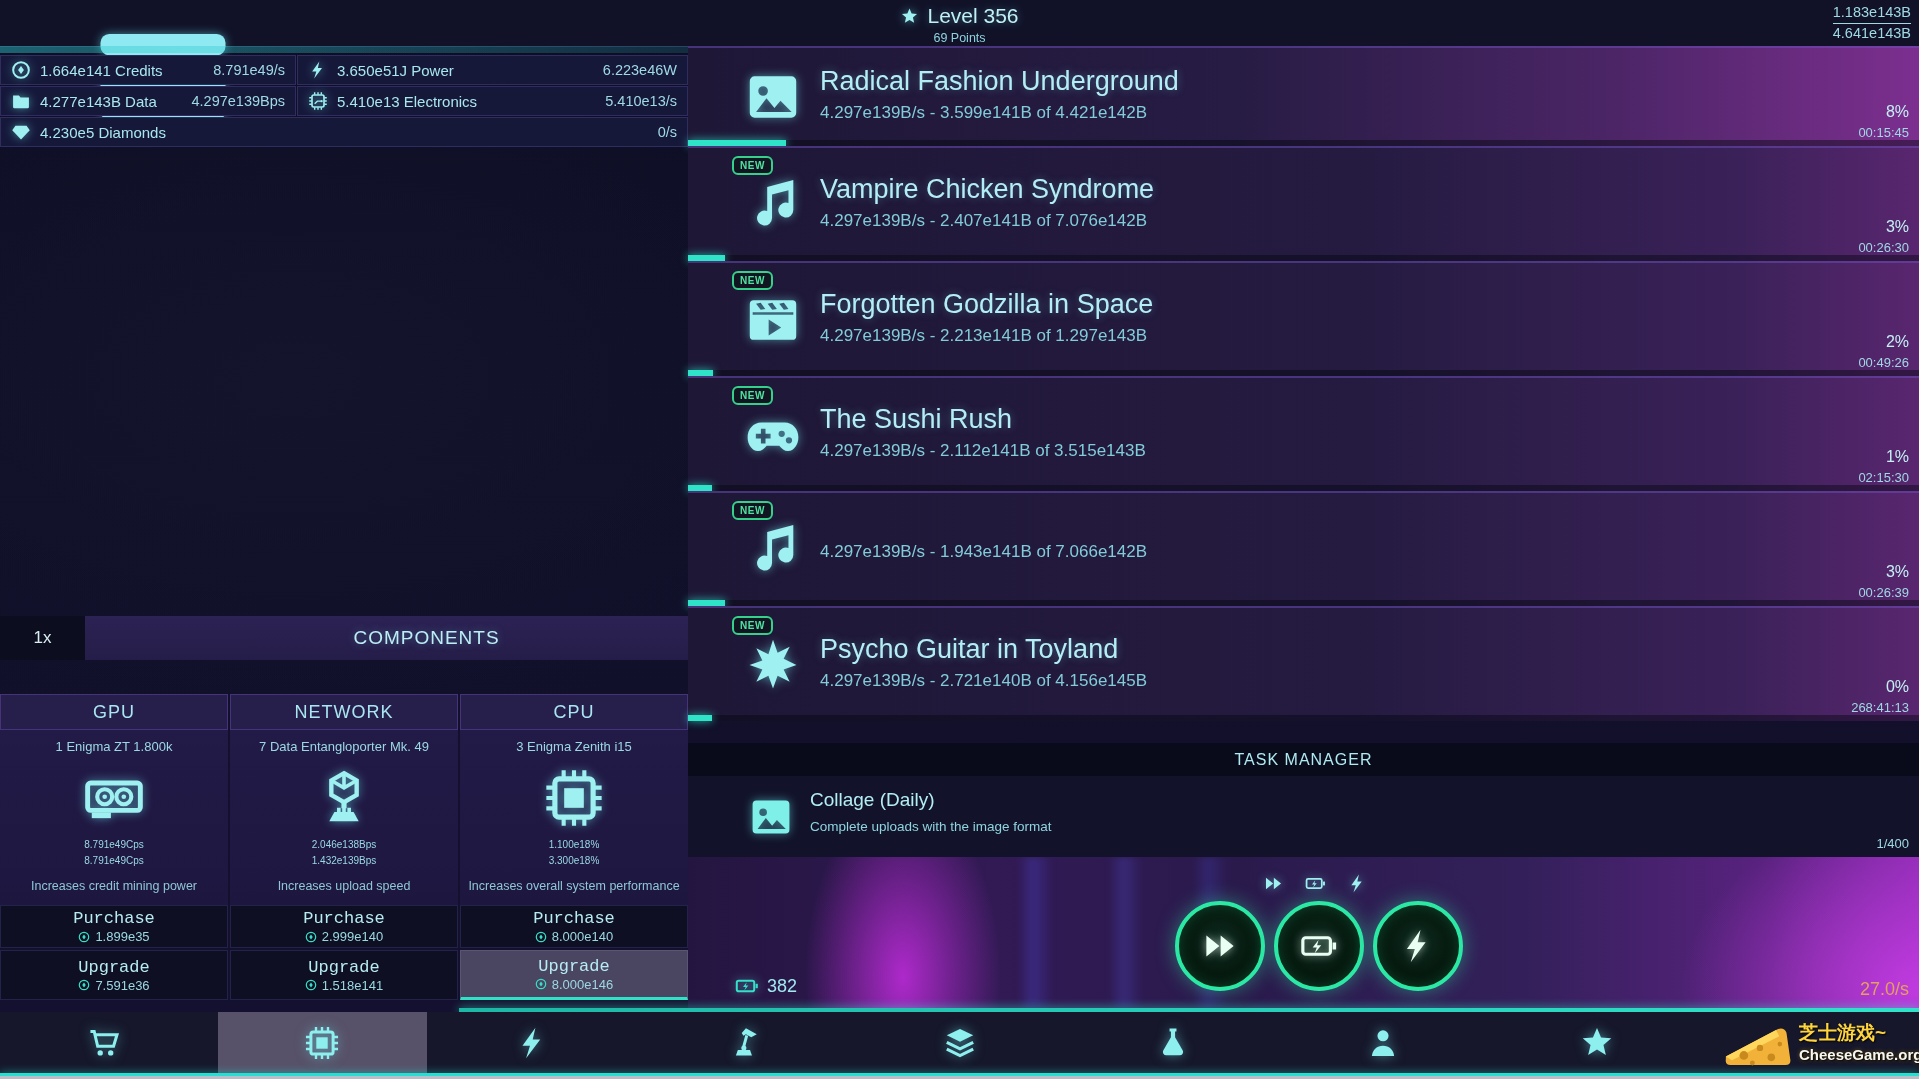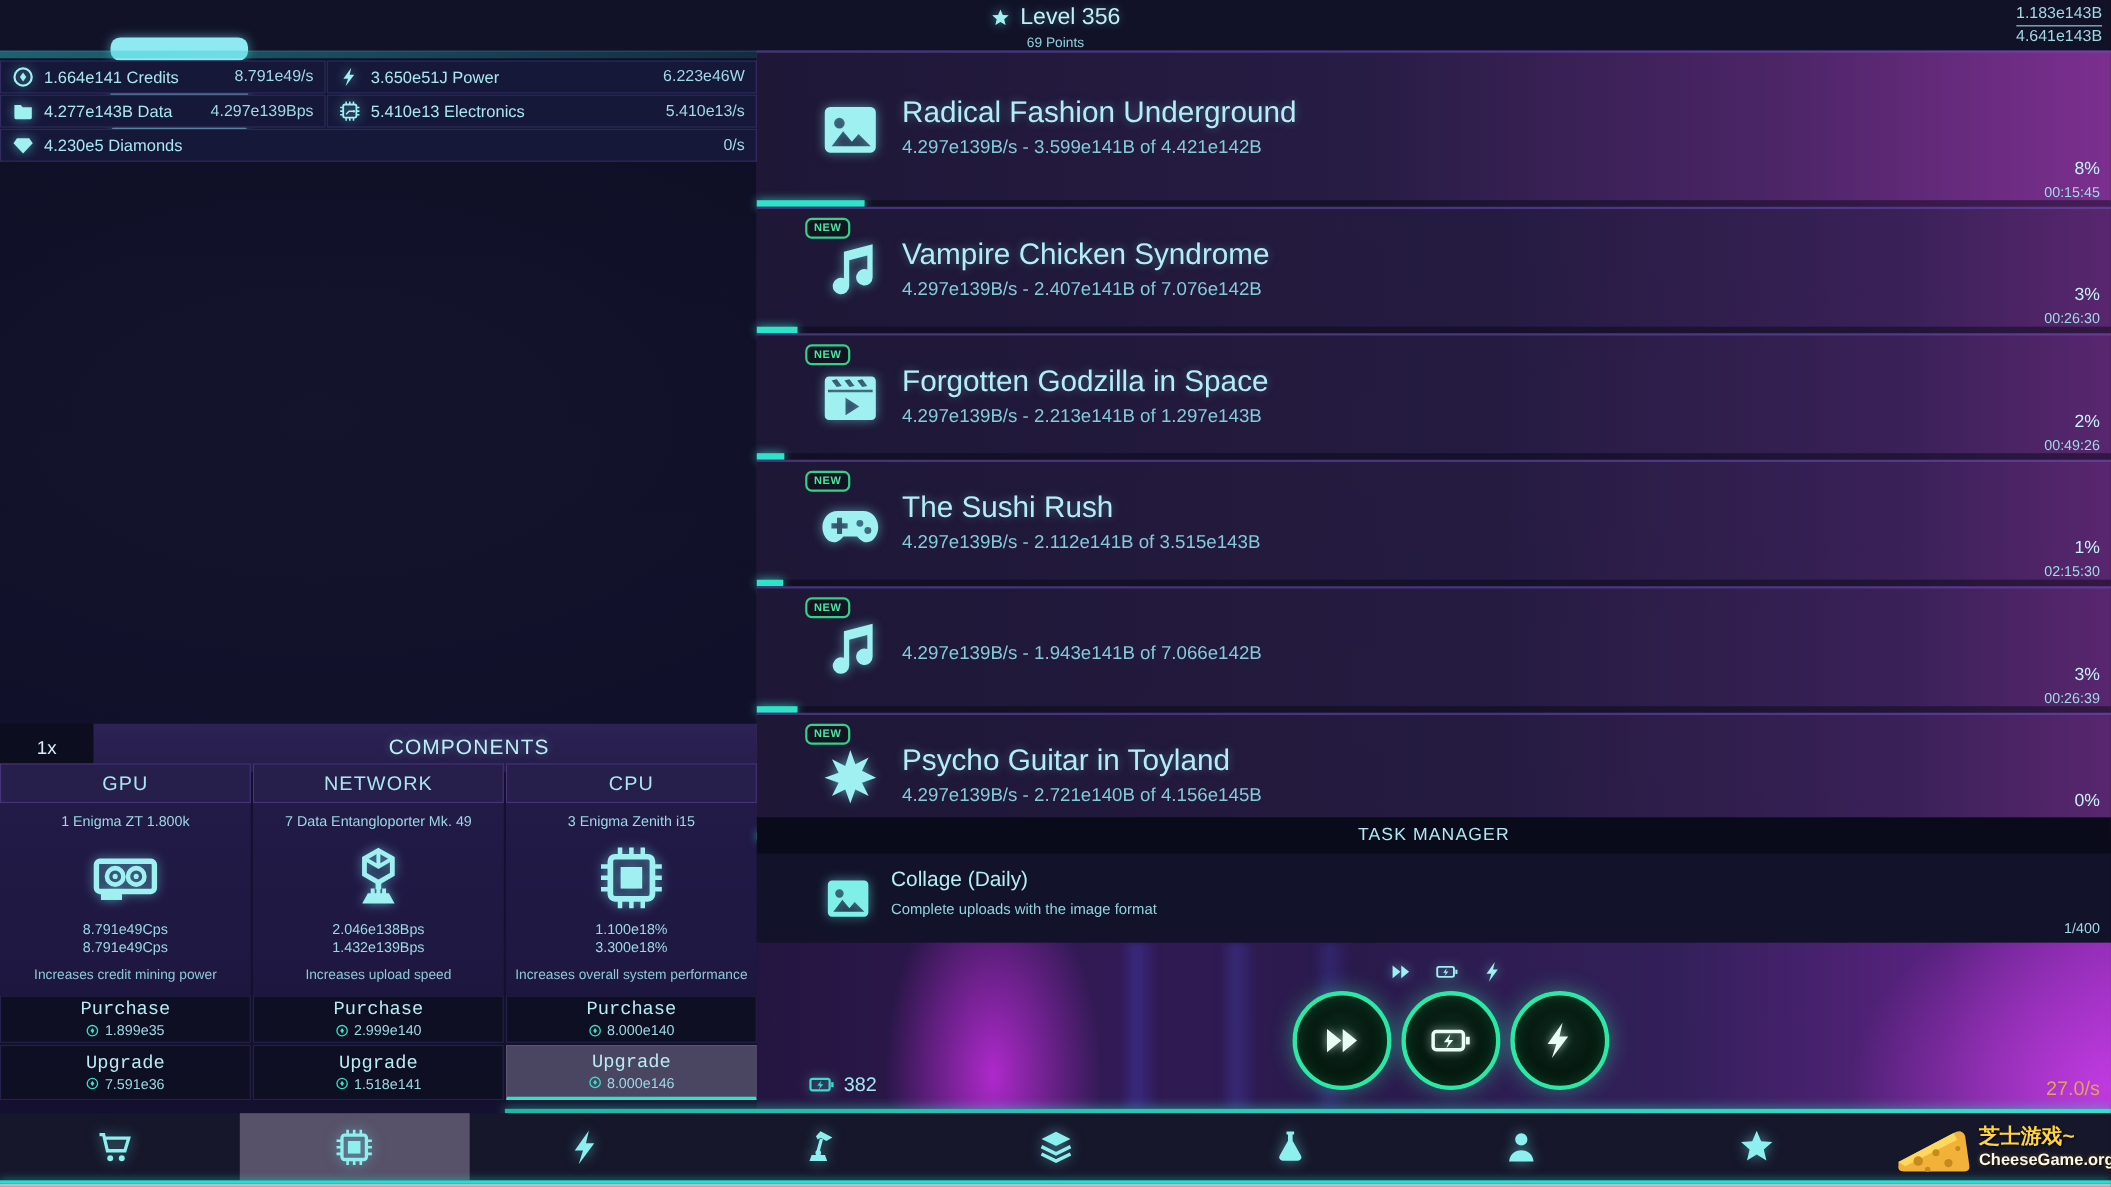--- a/index.html
+++ b/index.html
@@ -24,37 +24,37 @@
     background:linear-gradient(90deg,rgba(47,200,205,.45),rgba(47,200,205,.05));}
   
   .resources{position:absolute;left:0;top:55px;width:688px;}
   .resrow{display:flex;gap:1px;margin-bottom:1px;}
   .rescell{height:30px;background:#16183a;border:1px solid #302c60;display:flex;align-items:center;padding:0 10px;box-sizing:border-box;}
   .rescell .ic{width:20px;height:20px;color:#9ff0f0;flex:none;}
   .resname{font-size:15px;color:#a8e7ee;margin-left:9px;white-space:nowrap;}
   .resrate{margin-left:auto;font-size:14.5px;color:#9fd9e4;white-space:nowrap;}
   .c1{width:296px;} .c2{width:391px;} .cfull{width:688px;}
   
-  .cmp-head{position:absolute;left:0;top:658px;width:820px;height:44px;display:flex;text-align:center;}
+  .cmp-head{position:absolute;left:0;top:616px;width:820px;height:44px;display:flex;text-align:center;}
   .cmp-mult{width:85px;background:#0c0d1f;display:flex;align-items:center;justify-content:center;font-size:17px;color:#d9eef2;cursor:pointer;}
   .cmp-title{flex:1;background:linear-gradient(180deg,#2c2254,#251d49);display:flex;align-items:center;justify-content:center;
     font-size:19px;letter-spacing:1px;color:#bceef4;text-shadow:0 0 8px rgba(120,230,240,.35);}
   .cmp-help{width:52px;background:linear-gradient(180deg,#2c2254,#251d49);display:flex;align-items:center;justify-content:center;
     font-size:19px;font-weight:bold;color:#8fe9f2;cursor:pointer;}
   .cmp-cols{position:absolute;left:0;top:694px;width:688px;height:36px;display:flex;gap:2px;}
   .cmp-col-h{flex:1;background:#261e4b;border:1px solid #47337a;box-sizing:border-box;display:flex;align-items:center;justify-content:center;
     font-size:18px;letter-spacing:1px;color:#a9e6f0;}
   .cmp-body{position:absolute;left:0;top:730px;width:688px;height:175px;display:flex;
     background:linear-gradient(180deg,#221a47 0%,#1d1740 100%);}
   .cmp-cell{flex:1;border-right:2px solid #14102e;display:flex;flex-direction:column;align-items:center;box-sizing:border-box;}
   .cmp-cell:last-child{border-right:none;}
   .owned{margin-top:9px;font-size:13px;color:#9bd8e2;}
   .cmp-icon{margin-top:13px;height:62px;color:#9ff0f0;}
   .cmp-icon .ic{width:62px;height:62px;}
-  .stats{margin-top:8px;font-size:13px;line-height:15.5px;color:#9bd8e2;}
+  .stats{margin-top:8px;font-size:10px;line-height:15.5px;color:#9bd8e2;}
   .desc{margin-top:11px;font-size:12.5px;color:#8fc7d4;}
   .btnrow{position:absolute;left:0;width:688px;display:flex;gap:2px;}
   .buyrow{top:905px;height:43px;} .uprow{top:950px;height:50px;}
   .cbtn{flex:1;background:#0e0f22;border:1px solid #23224a;box-sizing:border-box;display:flex;flex-direction:column;align-items:center;justify-content:center;cursor:pointer;}
   .cbtn .lab{font-size:17px;color:#b7ecf2;line-height:19px;font-family:Liberation Mono, monospace;}
   .cost{display:flex;align-items:center;gap:5px;font-size:13px;color:#9bd8e2;margin-top:1px;}
   .cost .ic{width:12px;height:12px;color:#35e0c8;}
   .cbtn.hl{background:#4a4560;border-color:#5a5572;border-bottom:3px solid #2fe3c9;}
   
   .uploads{position:absolute;left:688px;top:46px;width:1231px;}
@@ -394,21 +394,21 @@
           <svg class="ic">
             <use href="#i-coin"></use>
           </svg>
           <span>8.000e146</span>
         </div>
     </div>
   </div>
 
   <div class="uploads">
 
-    <div class="up r1" style="height:142px">
+    <div class="up r1" style="height:100px">
       <div class="up-ic">
           <svg class="ic glow">
             <use href="#i-image"></use>
           </svg>
         </div>
       <div class="up-tx">
         <div class="up-title">Radical Fashion Underground</div>
         <div class="up-sub">4.297e139B/s - 3.599e141B of 4.421e142B</div>
       </div>
       <div class="up-x">

